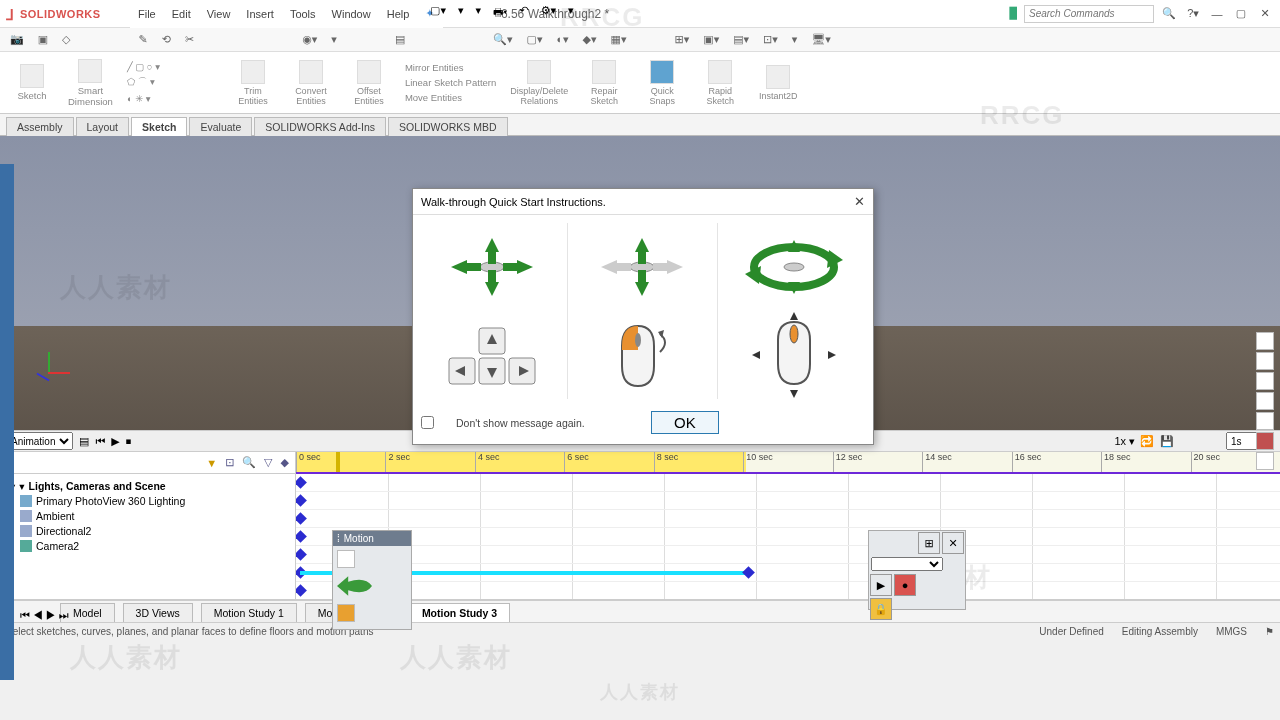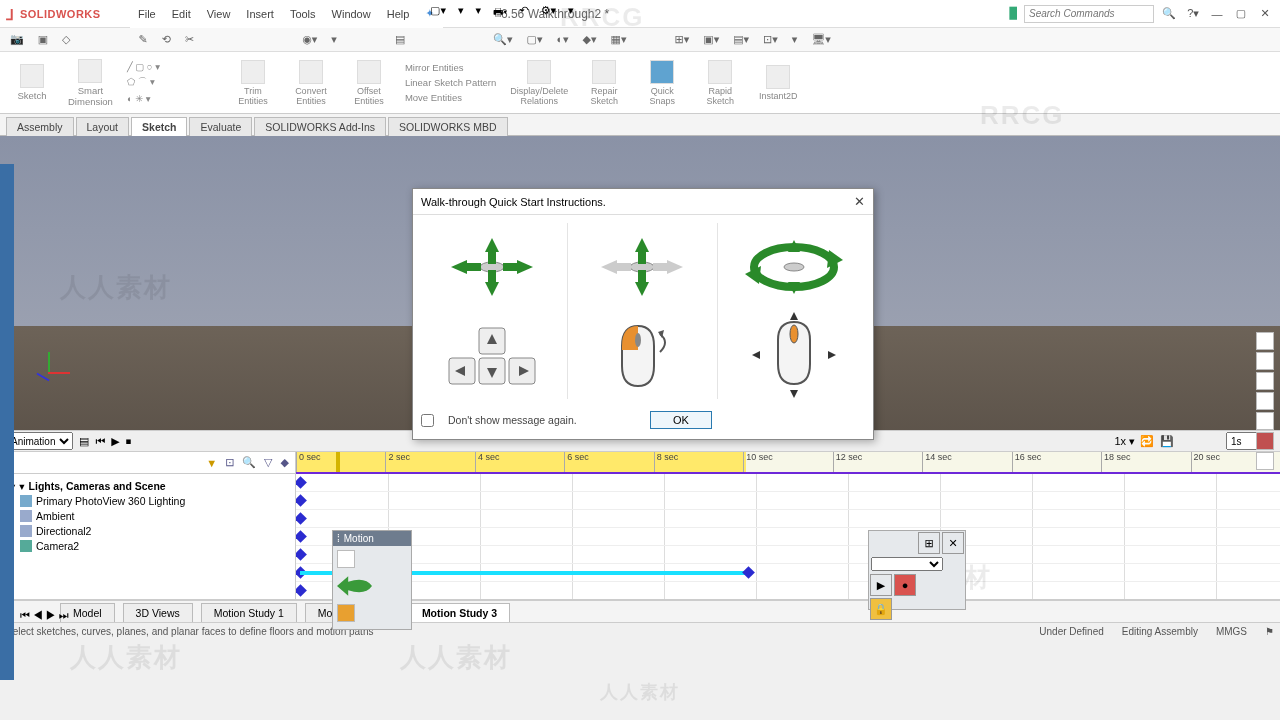--- a/index.html
+++ b/index.html
@@ -73,23 +73,23 @@
 .statusbar .right { margin-left: auto; display: flex; gap: 18px; }
 
 
 .dialog { position: absolute; left: 412px; top: 188px; width: 462px; background: #fff; border: 1px solid #888; box-shadow: 2px 2px 8px rgba(0,0,0,0.3); z-index: 50; }
 .dialog .dlg-title { height: 26px; display: flex; align-items: center; justify-content: space-between; padding: 0 8px; font-size: 11px; border-bottom: 1px solid #ddd; }
 .dialog .dlg-close { cursor: pointer; font-size: 13px; color: #444; }
 .dlg-body { padding: 8px 4px 6px 4px; }
 .grid3 { display: grid; grid-template-columns: 1fr 1fr 1fr; gap: 0; }
 .cell { border-right: 1px solid #e4e4e4; display: flex; align-items: center; justify-content: center; height: 88px; }
 .cell:last-child { border-right:none; }
-.dlg-foot { display: flex; align-items: center; padding: 6px 8px 10px 8px; gap: 14px; }
+.dlg-foot { display: flex; align-items: center; padding: 6px 8px 10px 8px; gap: 22px; }
 .dlg-foot label { font-size: 10.5px; color: #444; }
-.dlg-ok { margin: 0 auto; padding: 2px 22px; font-size: 11px; border: 1px solid #2a7ab0; background: #eef6fb; cursor: pointer; }
+.dlg-ok { margin: 0 auto; padding: 2px 22px; font-size: 15px; border: 1px solid #2a7ab0; background: #eef6fb; cursor: pointer; }
 
 
 .motionpanel { position:absolute; left:332px; top:394px; width:80px; height:100px; background:#e6e9ec; border:1px solid #aaa; z-index:20; }
 .motionpanel .mtitle { background:#6e7c8e; color:#fff; font-size:10px; padding:2px 4px; display:flex; align-items:center; gap:4px; }
 .motionpanel .mbody { padding:4px; display:flex; flex-direction:column; gap:4px; }
 .motionpanel .mic { width:18px; height:18px; background:#fff; border:1px solid #bbb; }
 .greenarrow { width:42px; height:28px; }
 
 
 .cpanel { position:absolute; left:868px; top:394px; width:98px; height:80px; background:#e6e9ec; border:1px solid #aaa; z-index:20; }

